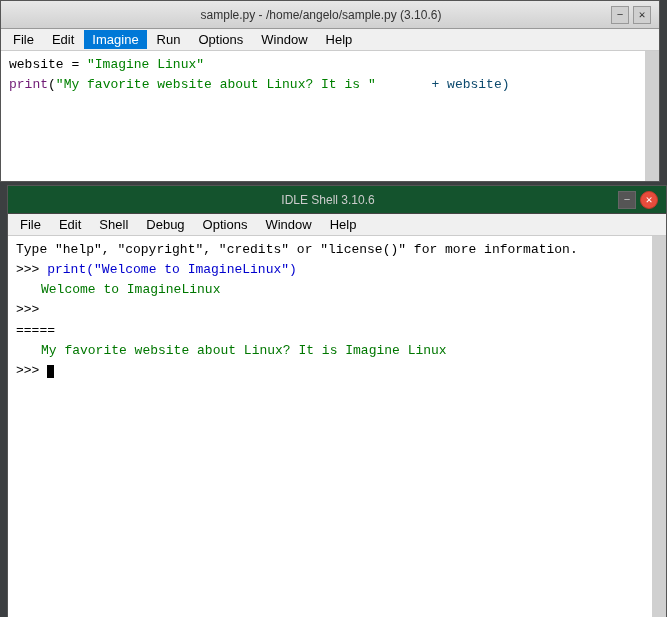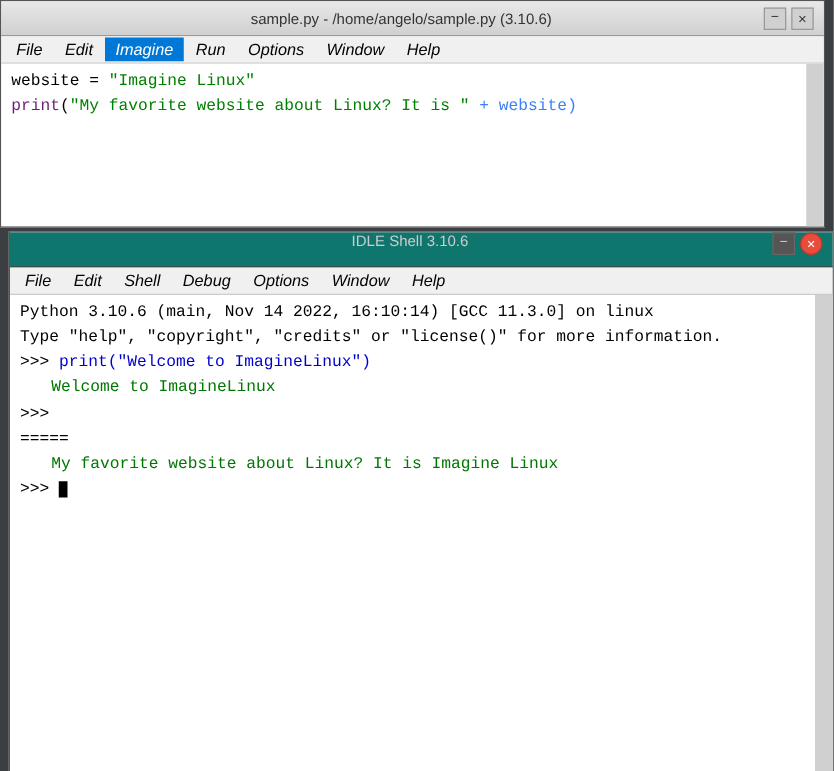--- a/index.html
+++ b/index.html
@@ -70,21 +70,20 @@
       padding: 0 4px;
       border-bottom: 1px solid #ccc;
       font-family: sans-serif;
       font-size: 13px;
       gap: 2px;
     }
     .menu-item {
       padding: 2px 8px;
       cursor: pointer;
       color: #000;
-      font-style: italic;
     }
     .menu-item.active {
       background: #0078d7;
       color: white;
     }
 
     .editor-content {
       background: white;
       height: 130px;
       padding: 4px 8px;
@@ -105,23 +104,24 @@
     
     .shell-window {
       position: absolute;
       top: 185px; left: 7px;
       width: 660px;
       background: #f0f0f0;
       border: 1px solid #555;
     }
 
     .shell-titlebar {
-      background: #0f766e;
+      background: #14532d;
       height: 28px;
       display: flex;
+      align-items: center;
       justify-content: space-between;
       padding: 0 8px;
       border-bottom: 1px solid #444;
     }
     .shell-titlebar-title {
       font-family: sans-serif;
       font-size: 12px;
       color: #ccc;
       flex: 1;
       text-align: center;
@@ -215,21 +215,21 @@
     <span class="menu-item">File</span>
     <span class="menu-item">Edit</span>
     <span class="menu-item active">Imagine</span>
     <span class="menu-item">Run</span>
     <span class="menu-item">Options</span>
     <span class="menu-item">Window</span>
     <span class="menu-item">Help</span>
   </div>
   <div class="editor-content">
     <div class="editor-line"><span style="color:#000;">website = </span><span class="kw-green">"Imagine Linux"</span></div>
-    <div class="editor-line"><span class="kw-blue">print</span><span style="color:#000;">(</span><span class="kw-green">"My favorite website about Linux? It is "</span><span style="color:#3b82f6;"> + website)</span></div>
+    <div class="editor-line"><span class="kw-blue">print</span><span style="color:#000;">(</span><span class="kw-green">"My favorite website about Linux? It is "</span><span style="color:#0c4a6e;margin-left:48px;"> + website)</span></div>
   </div>
 </div>
 
 <div class="shell-window">
   <div class="shell-titlebar">
     <div class="titlebar-spacer"></div>
     <div class="shell-titlebar-title">IDLE Shell 3.10.6</div>
     <div class="shell-titlebar-controls">
       <div class="shell-btn">−</div>
       <div class="shell-btn close">✕</div>
@@ -238,21 +238,20 @@
   <div class="shell-menubar">
     <span class="menu-item">File</span>
     <span class="menu-item">Edit</span>
     <span class="menu-item">Shell</span>
     <span class="menu-item">Debug</span>
     <span class="menu-item">Options</span>
     <span class="menu-item">Window</span>
     <span class="menu-item">Help</span>
   </div>
   <div class="shell-content">
-    <div class="shell-line">Python 3.10.6 (main, Nov 14 2022, 16:10:14) [GCC 11.3.0] on linux</div>
     <div class="shell-line">Type "help", "copyright", "credits" or "license()" for more information.</div>
     <div class="shell-line"><span class="shell-prompt">&gt;&gt;&gt; </span><span class="shell-blue">print("Welcome to ImagineLinux")</span></div>
     <div class="shell-line"><span class="shell-green">Welcome to ImagineLinux</span></div>
     <div class="shell-line"><span class="shell-prompt">&gt;&gt;&gt; </span></div>
     <div class="shell-line">=====</div>
     <div class="shell-line"><span class="shell-green">My favorite website about Linux? It is Imagine Linux</span></div>
     <div class="shell-line"><span class="shell-prompt">&gt;&gt;&gt; </span><span class="shell-cursor"></span></div>
     <div class="shell-scrollbar"></div>
   </div>
 </div>

